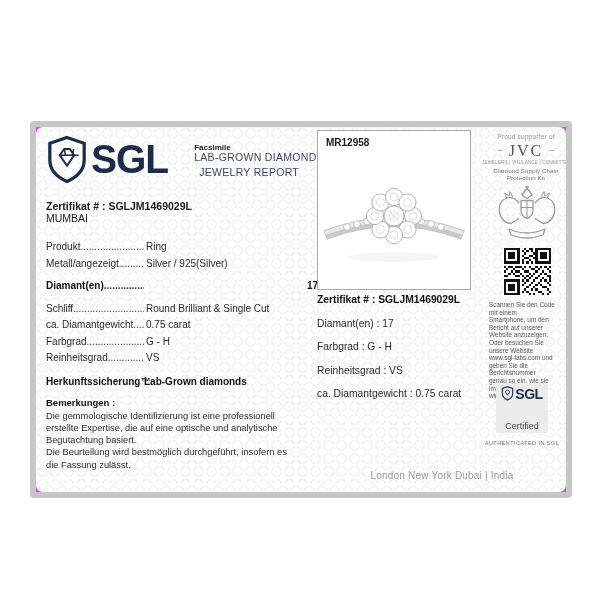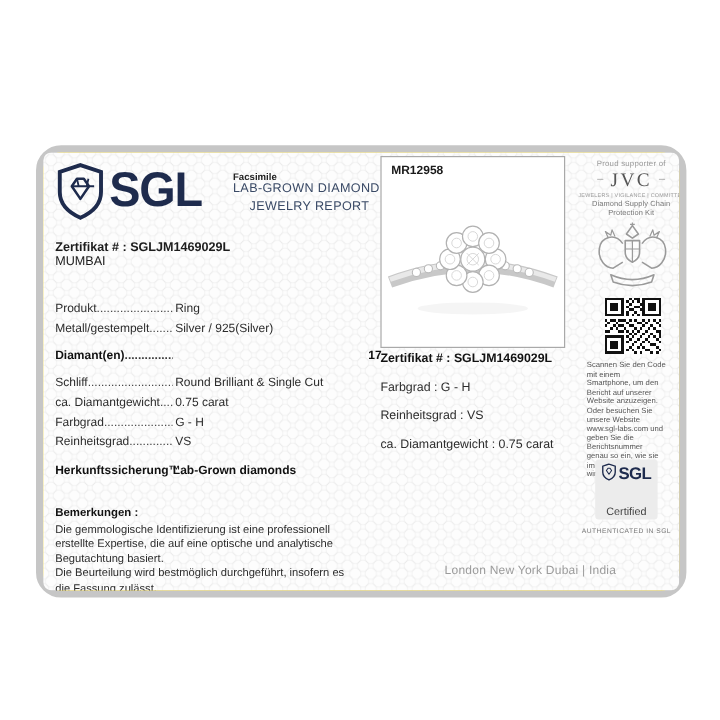--- a/index.html
+++ b/index.html
@@ -3,57 +3,57 @@
 <meta charset="utf-8">
 <style>
   html,body{margin:0;padding:0;}
   body{
     width:600px;height:600px;background:#ffffff;
     font-family:"Liberation Sans", sans-serif;
     position:relative;overflow:hidden;color:#2f2f2f;
   }
   .card{
     position:absolute;left:30px;top:121px;width:530px;height:365px;
-    border:6px solid #c6c6c6;border-radius:21px;background:#fde047;
+    border:6px solid #c6c6c6;border-radius:4px;background:#d946ef;
   }
   .card-inner{
     position:absolute;inset:0;border-radius:7px;overflow:hidden;
     background-color:#fdfdfd;
     background-image:
       radial-gradient(circle, rgba(0,0,0,0) 4px, rgba(0,0,0,0.040) 4.6px, rgba(0,0,0,0) 5.6px),
       radial-gradient(circle, rgba(0,0,0,0) 4px, rgba(0,0,0,0.040) 4.6px, rgba(0,0,0,0) 5.6px);
     background-size:13px 13px;
     background-position:0 0, 6.5px 6.5px;
   }
   
   .leftcol{position:absolute;left:10px;top:8px;width:272px;}
   .logo-row{display:flex;align-items:flex-start;height:58px;}
   .shield{flex:0 0 auto;}
   .logo-word{
     font-size:39px;font-weight:700;line-height:48px;letter-spacing:-1px;
     color:#1e2b4d;margin-left:3px;transform:scaleY(1.04);
   }
   .title-block{margin-left:26px;padding-top:7px;line-height:12px;}
   .facsimile{font-size:8px;font-weight:700;color:#222;position:relative;z-index:2;margin-bottom:-3px;}
-  .rep-line{font-size:10.5px;font-weight:500;color:#3a4a66;letter-spacing:0.3px;text-align:center;}
+  .rep-line{font-size:10.5px;font-weight:500;color:#3a4a66;letter-spacing:0.3px;}
   .rep-line2{margin-left:5px;margin-top:3px;}
   .cert-block{margin-top:7px;line-height:12px;}
   .cert-line{font-size:10.5px;font-weight:700;color:#1c1c1c;}
   .city{font-size:10.5px;font-weight:400;color:#1c1c1c;margin-top:0;}
-  .rows{margin-top:26px;font-size:10px;color:#2c2c2c;}
+  .rows{margin-top:15px;font-size:10px;color:#2c2c2c;}
   .frow{display:flex;line-height:16.5px;white-space:nowrap;}
   .frow .lead{display:flex;width:98px;overflow:hidden;flex:0 0 auto;}
   .frow .lab{white-space:nowrap;}
   .frow .dts{flex:1;overflow:hidden;white-space:nowrap;color:#3a3a3a;}
   .frow .val{white-space:nowrap;padding-left:2px;}
   .mt-lg{margin-top:6px;}
   .bold,.bold .lab,.bold .val{font-weight:700;color:#111;justify-content:space-between;}
   .origin-row{display:flex;margin-top:7px;font-size:10px;font-weight:700;color:#111;line-height:16px;}
   .origin-row .lead{width:98px;flex:0 0 auto;}
-  .remarks{margin-top:21px;width:252px;font-size:9.3px;line-height:12.2px;color:#2c2c2c;}
+  .remarks{margin-top:7px;width:252px;font-size:9.3px;line-height:12.2px;color:#2c2c2c;}
   .remarks h4{margin:0 0 1px 0;font-size:9.5px;font-weight:700;color:#111;}
   .remarks p{margin:0;}
   
   .photo-box{
     position:absolute;left:281px;top:3px;width:152px;height:158px;
     background:#ffffff;border:1px solid #a9a9a9;
   }
   .photo-ref{position:absolute;left:8px;top:6px;font-size:10px;font-weight:700;color:#1a1a1a;}
   .ring-svg{position:absolute;left:0px;top:14px;}
   .summary{position:absolute;left:281px;top:167px;font-size:10.3px;color:#2c2c2c;}
@@ -123,21 +123,21 @@
       <div class="rows">
         <div class="frow">
           <span class="lead">
               <span class="lab">Produkt</span>
               <span class="dts">................................................</span>
             </span>
           <span class="val">Ring</span>
         </div>
         <div class="frow">
           <span class="lead">
-              <span class="lab">Metall/gestempelt</span>
+              <span class="lab">Metall/angezeigt</span>
               <span class="dts">................................................</span>
             </span>
           <span class="val">Silver / 925(Silver)</span>
         </div>
         <div class="frow bold mt-lg">
           <span class="lead">
               <span class="lab">Diamant(en)</span>
               <span class="dts">................................................</span>
             </span>
           <span class="val">17</span>
@@ -223,20 +223,21 @@
           <circle cx="76" cy="71" r="4.8"></circle>
           <path d="M71 66 l10 10 M81 66 l-10 10"></path>
         </g>
       </svg>
     </div>
 
     <div class="summary">
       <div class="srow srow-bold">
         <span>Zertifikat # : </span><span>SGLJM1469029L</span>
       </div>
+      <div class="srow">Diamant(en) : 17</div>
       <div class="srow">Farbgrad : G - H</div>
       <div class="srow">Reinheitsgrad : VS</div>
       <div class="srow">ca. Diamantgewicht : 0.75 carat</div>
     </div>
 
     <div class="jvc">
       <div class="supporter">Proud supporter of</div>
       <div class="name-row">
         <span class="dash">–</span>
         <span>JVC</span>

